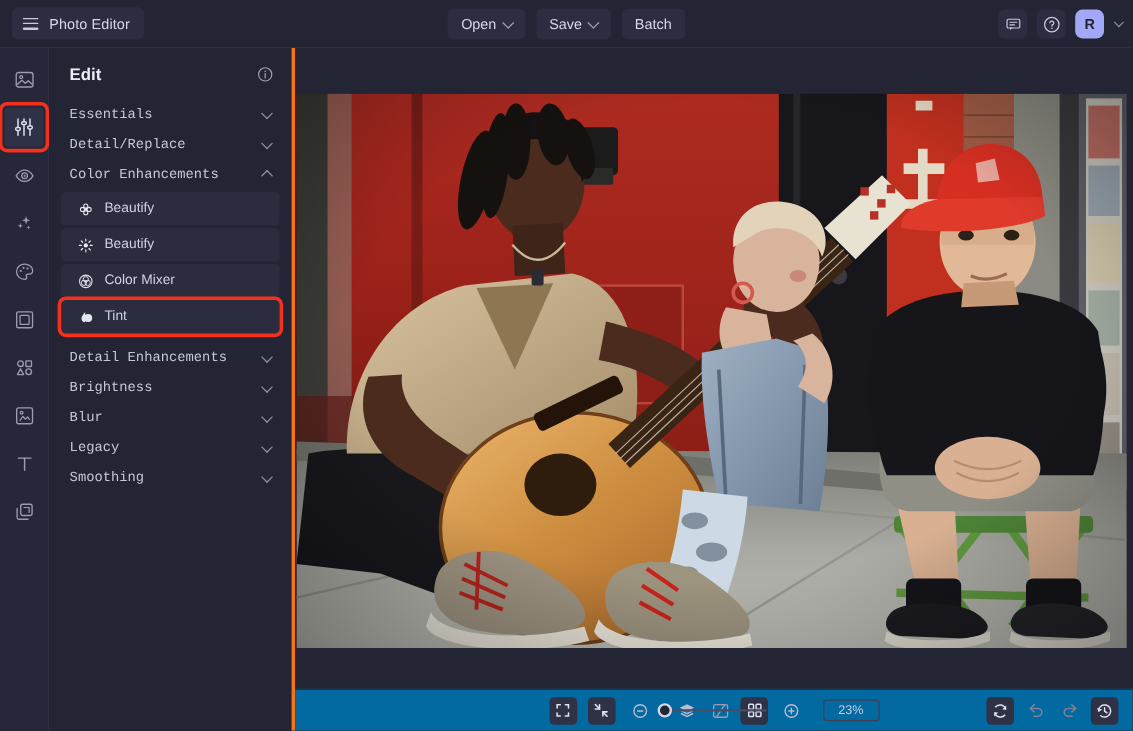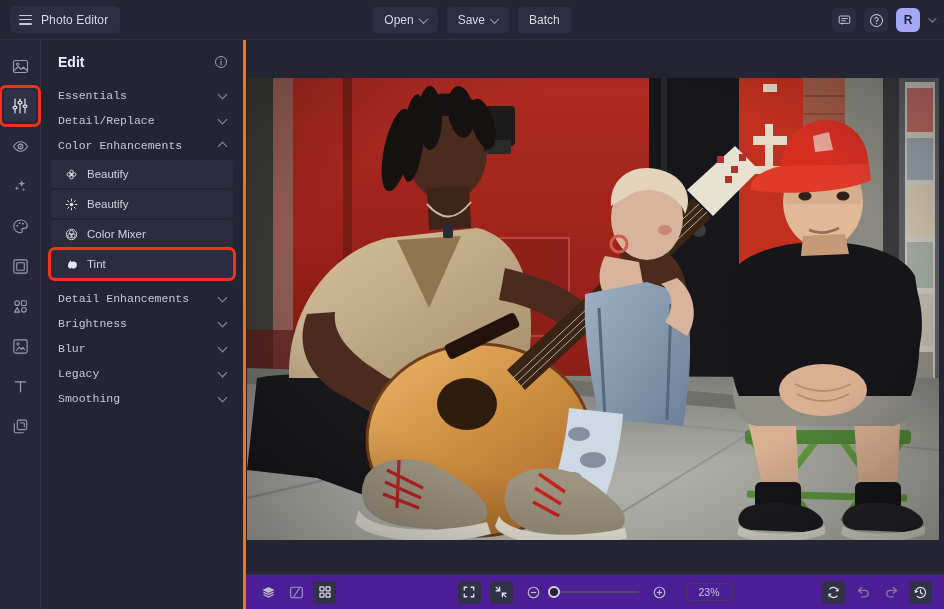--- a/index.html
+++ b/index.html
@@ -102,22 +102,22 @@
     display: flex; align-items: center; justify-content: center;
   }
   .photo {
     position: absolute; left: 1px; top: 38px; width: 692px; height: 462px;
     overflow: hidden; background: #20222a;
   }
 
   
   .bottombar {
     position: absolute; left: 246px; bottom: 0; right: 0; height: 35px;
-    background: #4c1d95; border-top: 1px solid #2e2f42;
-    display: flex; align-items: center;
+    background: #0369a1; border-top: 1px solid #2e2f42;
+    display: flex; align-items: center; justify-content: center;
   }
   .bb-left { display: flex; align-items: center; gap: 5px; margin-left: 11px; }
   .bb-center { position: absolute; left: 0; right: 0; display: flex; align-items: center; justify-content: center; gap: 9px; pointer-events:none;}
   .bb-center > * { pointer-events: auto; }
   .bb-right { position: absolute; right: 12px; display: flex; align-items: center; gap: 6px; }
   .sbtn { width: 23px; height: 23px; border-radius: 4px; display: flex; align-items: center; justify-content: center; cursor: pointer; }
   .sbtn.on { background: #2f3146; }
   .slider-track { width: 85px; height: 2px; background: #4a4c63; position: relative; border-radius: 2px; }
   .slider-knob {
     position: absolute; left: -6px; top: -5px; width: 12px; height: 12px;

